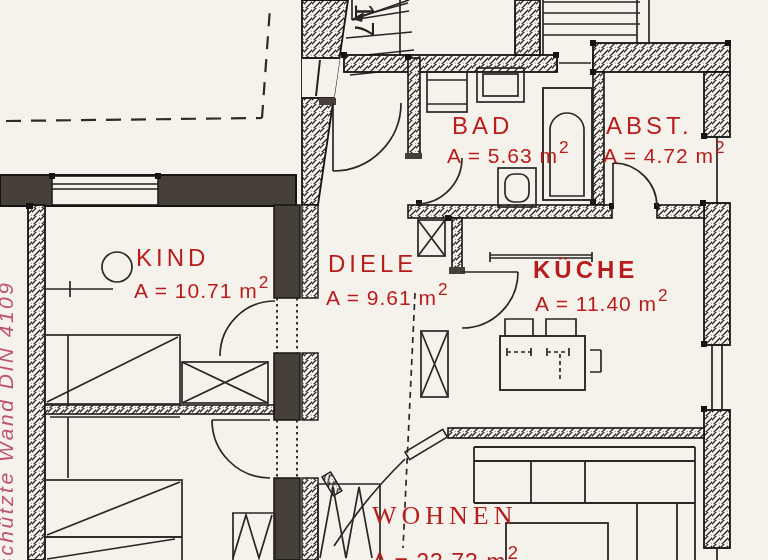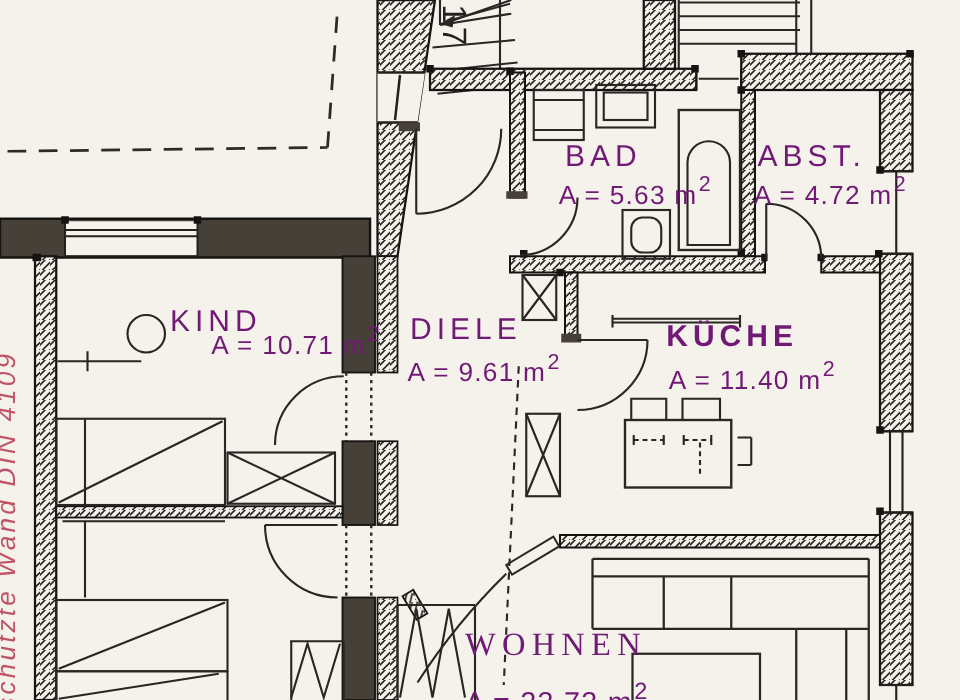--- a/index.html
+++ b/index.html
@@ -3,21 +3,21 @@
 <meta charset="utf-8">
 <style>
   html,body{margin:0;padding:0;}
   body{
     width:768px;height:560px;overflow:hidden;position:relative;
     background:#f5f2ec;
     font-family:"Liberation Sans",sans-serif;
     color:#1e1c1a;
   }
   svg{position:absolute;left:0;top:0;}
-  .lbl{position:absolute;white-space:nowrap;color:#701a75;}
+  .lbl{position:absolute;white-space:nowrap;color:#b91c1c;}
   .room-name{font-size:24px;letter-spacing:4px;font-weight:500;}
   .room-area{font-size:21px;letter-spacing:1px;font-weight:400;}
   .room-area sup{font-size:0.82em;position:relative;top:-2px;left:1px;}
   #wohnen-name{font-size:26px;letter-spacing:5px;font-family:Liberation Serif, serif;}
   #wohnen-area{font-size:23px;}
   #stair-count{
     position:absolute;left:341px;top:6px;font-size:27px;font-weight:500;
     letter-spacing:3px;transform:rotate(90deg);transform-origin:50% 50%;
     width:44px;text-align:center;color:#24211f;
   }
@@ -245,21 +245,21 @@
       <polyline points="233,558 246,515 259,558 272,515"></polyline>
     </g>
     <g>
       <path d="M 318,484 H 380 M 318,484 V 560 M 380,484 V 560"></path>
       <polyline points="320,558 333,487 346,558 359,487 372,558"></polyline>
     </g>
   </g>
 </svg>
 
 <div class="lbl room-name" style="left:136px;top:244px;">KIND</div>
-<div class="lbl room-area" style="left:134px;top:259px;margin-left:35px;"><span>A = 10.71 m</span><sup>2</sup></div>
+<div class="lbl room-area" style="left:134px;top:274px;"><span>A = 10.71 m</span><sup>2</sup></div>
 
 <div class="lbl room-name" style="left:328px;top:250px;">DIELE</div>
 <div class="lbl room-area" style="left:326px;top:281px;"><span>A = 9.61 m</span><sup>2</sup></div>
 
 <div class="lbl room-name" style="left:452px;top:112px;">BAD</div>
 <div class="lbl room-area" style="left:447px;top:139px;"><span>A = 5.63 m</span><sup>2</sup></div>
 
 <div class="lbl room-name" style="left:606px;top:112px;">ABST.</div>
 <div class="lbl room-area" style="left:603px;top:139px;"><span>A = 4.72 m</span><sup>2</sup></div>
 

